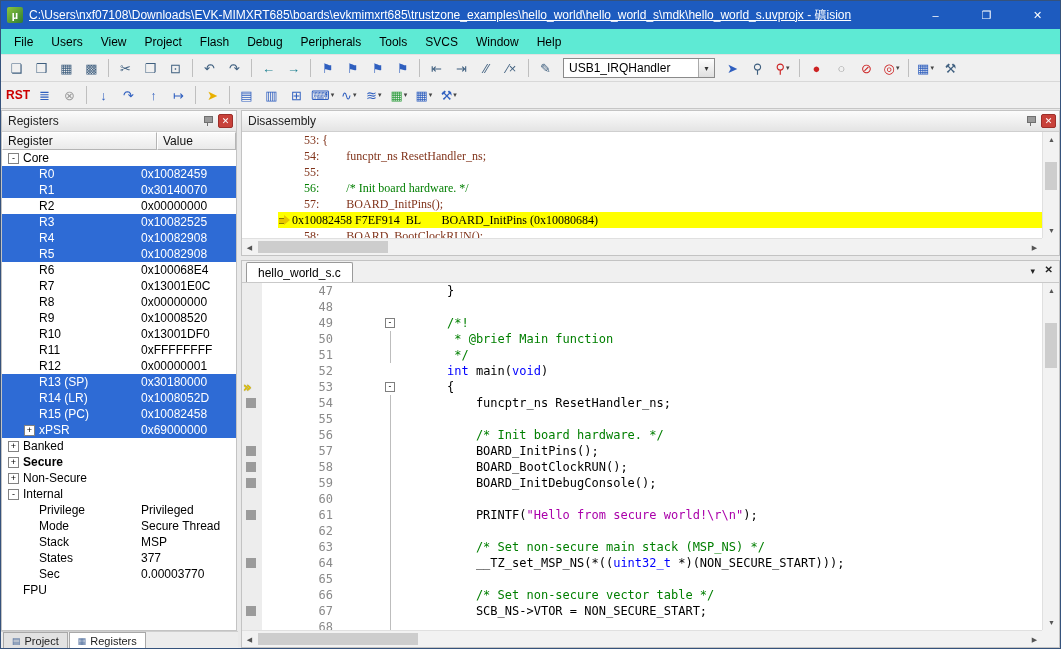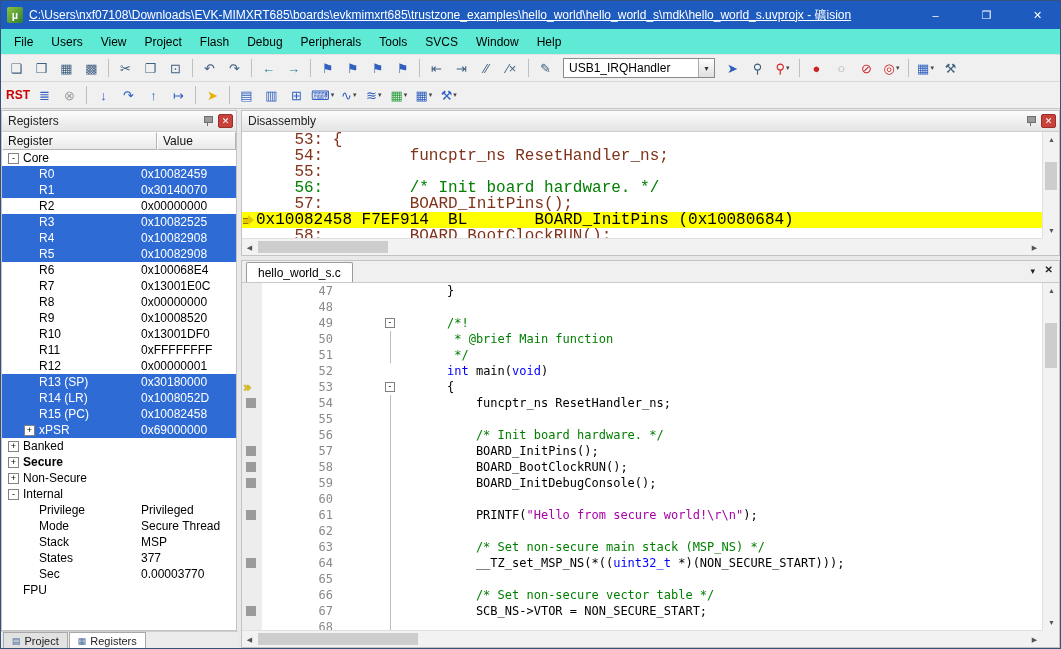--- a/index.html
+++ b/index.html
@@ -90,21 +90,21 @@
           border:1px solid #a8a8a8; border-bottom:none; background:#e2e2e2; color:#222; margin-right:1px; }
   .btab.active { background:#fff; }
   .btab-icon { font-size:9px; color:#4a6a9a; }
 
   .right-area { position:absolute; left:240px; right:0; top:1px; bottom:0; }
 
   
   .disasm-panel { position:absolute; left:0; right:0; top:0; height:146px; background:#fff;
                   border:1px solid #c3c3c3; }
   .disasm-body { position:absolute; left:0; top:21px; right:17px; bottom:17px; overflow:hidden;
-                 font-family:Liberation Mono, monospace; font-size:16px; }
+                 font-family:Liberation Serif, serif; font-size:12px;padding-left:36px; }
   .dline { height:16px; line-height:16px; position:relative; padding-left:14px; white-space:pre; }
   .dline.hl { background:var(--hl,#ffff00); }
   .dtext.src { color:var(--srccol,#80331a); }
   .dtext.comment { color:var(--cmt,#007f00); }
   .dtext.asm { color:#000; }
   .dasm-arrow { position:absolute; left:1px; top:4px; width:12px; height:8px; }
   .dasm-arrow::before { content:""; position:absolute; left:0; top:2px; width:5px; height:4px;
                         background:#e7c600; border-top:1px solid #8a7a00; border-bottom:1px solid #8a7a00; }
   .dasm-arrow::after { content:""; position:absolute; left:5px; top:-1px;
                        border:5px solid transparent; border-left:6px solid #e7c600; }

